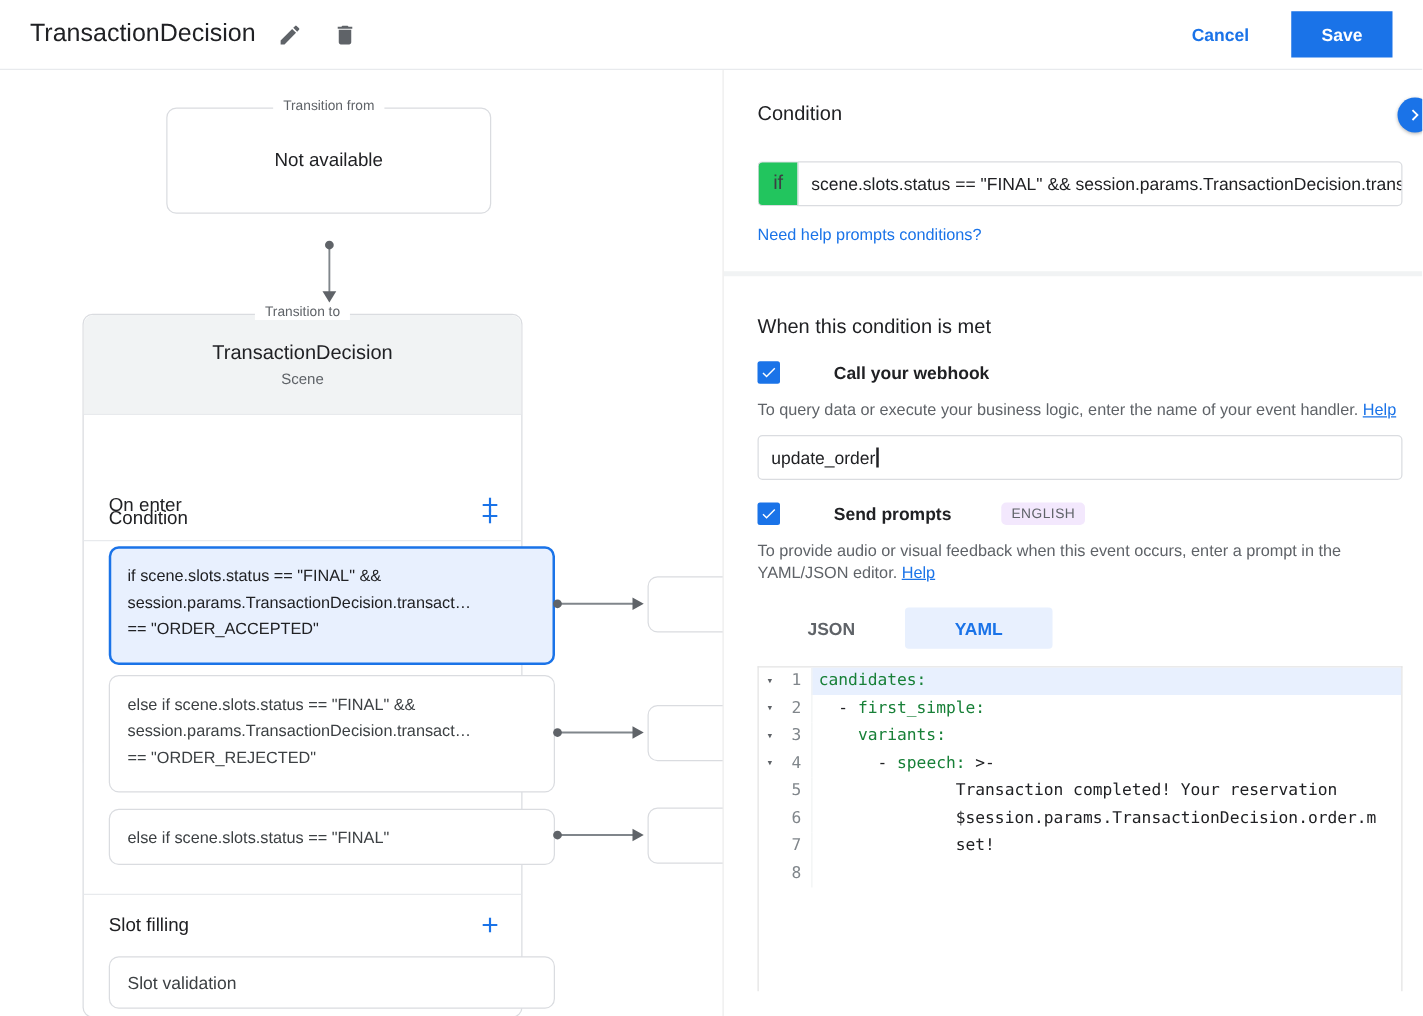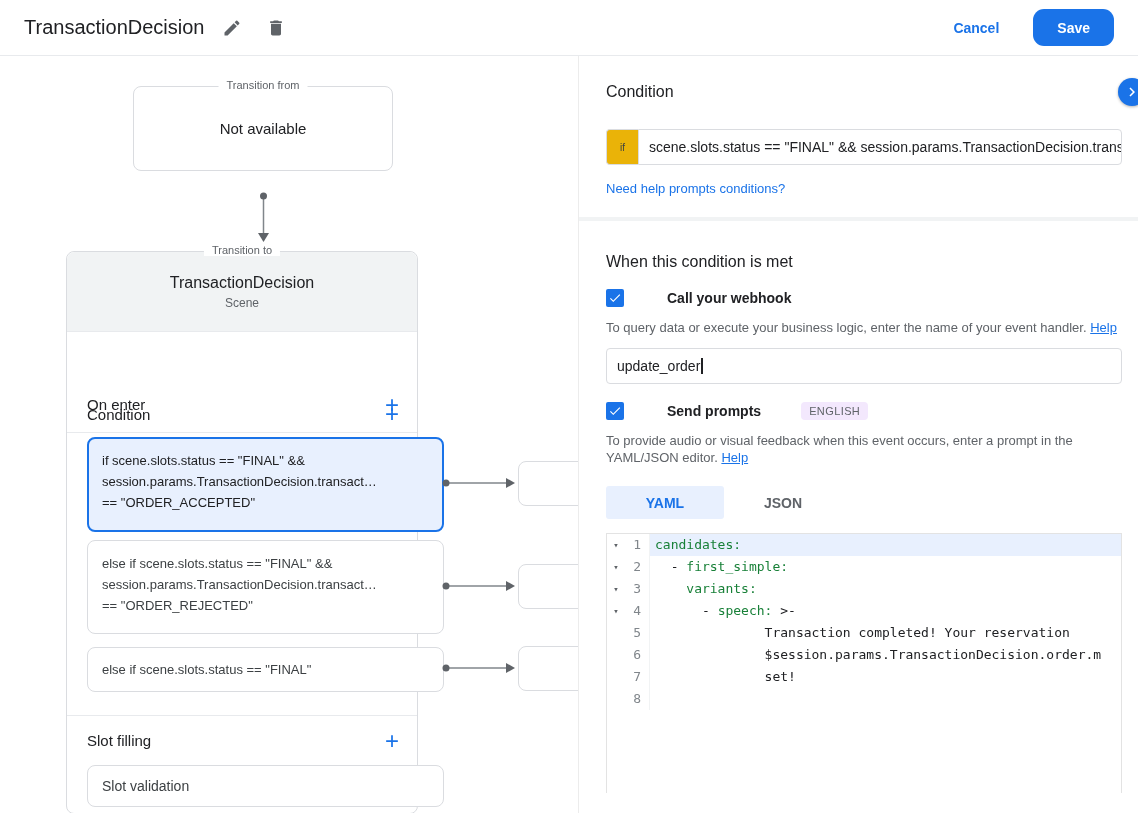--- a/index.html
+++ b/index.html
@@ -10,21 +10,21 @@
     background:#fff; color:#202124;
   }
 
   
   .topbar { height:56px; display:flex; align-items:center; padding:0 24px; border-bottom:1px solid #e8eaed; }
   .title { font-size:20px; color:#202124; }
   .icon-btn { background:none; border:none; padding:6px; margin-left:12px; cursor:pointer; display:flex; align-items:center; }
   .icon-btn svg { width:20px; height:20px; fill:#5f6368; }
   .spacer { flex:1; }
   .cancel-btn { color:#1a73e8; font-size:14px; font-weight:bold; background:none; border:none; padding:8px 16px; margin-right:18px; cursor:pointer; }
-  .save-btn { background:#1a73e8; color:#fff; font-size:14px; font-weight:bold; border:none; border-radius:11px; padding:0 24px; height:37px; cursor:pointer; }
+  .save-btn { background:#1a73e8; color:#fff; font-size:14px; font-weight:bold; border:none; border-radius:0; padding:0 24px; height:37px; cursor:pointer; }
 
   .main { display:flex; height:757px;padding-left:48px; }
 
   
   .canvas { position:relative; width:531px; flex:none; overflow:hidden; background:#fff; }
   .node { position:absolute; background:#fff; border:1px solid #dadce0; border-radius:8px; }
   .node-label { position:absolute; top:-8px; left:50%; transform:translateX(-50%); background:#fff; padding:0 8px; font-size:11px; color:#5f6368; white-space:nowrap; }
   .tfrom { left:85px; top:30px; width:260px; height:85px; display:flex; align-items:center; justify-content:center; font-size:15px; }
   .tto { left:18px; top:195px; width:352px; height:563px; }
   .tto-header { height:80px; background:#f1f3f4; border-bottom:1px solid #e8eaed; border-radius:8px 8px 0 0; display:flex; flex-direction:column; align-items:center; justify-content:center; gap:4px; }
@@ -45,21 +45,21 @@
   .target { position:absolute; left:470px; width:76px; height:45px; background:#fff; border:1px solid #dadce0; border-radius:8px; }
   .t1 { top:405px; } .t2 { top:508px; } .t3 { top:590px; }
   .connectors { position:absolute; left:0; top:0; pointer-events:none; }
 
   
   .detail { flex:1; position:relative; box-shadow:-1px 0 0 #ececec; padding:0 16px 0 27px; overflow:hidden; background:#fff; }
   .d-heading { margin-top:27px; font-size:16px; color:#202124; }
   .collapse-btn { position:absolute; top:22px; right:-8px; width:28px; height:28px; border-radius:50%; background:#1a73e8; border:none; box-shadow:0 1px 3px rgba(0,0,0,.3); display:flex; align-items:center; justify-content:center; padding:0; cursor:pointer; }
   .collapse-btn svg { width:18px; height:18px; fill:#fff; }
   .cond-row { display:flex; margin-top:28px; height:36px; }
-  .if-box { width:32px; background:#eab308; border:1px solid #dadce0; border-right:none; border-radius:4px 0 0 4px; display:flex; align-items:center; justify-content:center; font-size:10px; color:#3c4043; flex:none; }
+  .if-box { width:32px; background:#22c55e; border:1px solid #dadce0; border-right:none; border-radius:4px 0 0 4px; display:flex; align-items:center; justify-content:center; font-size:16px; color:#3c4043; flex:none; }
   .cond-input { flex:1; border:1px solid #dadce0; border-radius:0 4px 4px 0; display:flex; align-items:center; padding:0 10px; font-size:14px; color:#202124; white-space:nowrap; overflow:hidden; background:#fff; }
   .help-row { margin-top:14px; }
   .help-link { color:#1a73e8; font-size:13px; text-decoration:none; cursor:pointer; }
   .divider-band { height:4px; background:#f1f3f4; margin:20px -16px 0 -27px; }
   .d-heading2 { margin-top:32px; font-size:16px; color:#202124; }
   .check-row { display:flex; align-items:center; margin-top:18px;gap:28px; }
   .checkbox { width:18px; height:18px; background:#1a73e8; border-radius:2px; display:flex; align-items:center; justify-content:center; flex:none; cursor:pointer; }
   .checkbox svg { width:14px; height:14px; fill:#fff; }
   .check-label { margin-left:15px; font-size:14px; font-weight:bold; color:#202124; }
   .badge { margin-left:12px; background:#f3e8fd; color:#5f6368; font-size:11px; padding:3px 8px; border-radius:4px; letter-spacing:.4px; }
@@ -229,22 +229,22 @@
       <span class="check-label">Send prompts</span>
       <span class="badge">ENGLISH</span>
     </div>
 
     <div class="desc">
       <span>To provide audio or visual feedback when this event occurs, enter a prompt in the YAML/JSON editor.</span>
       <a>Help</a>
     </div>
 
     <div class="tabs">
+      <div class="tab">JSON</div>
       <div class="tab active">YAML</div>
-      <div class="tab">JSON</div>
     </div>
 
     <div class="editor">
         <div class="ed-row hl">
           <span class="ed-fold">▾</span>
           <span class="ed-num">1</span>
           <span class="ed-code"><span class="tok-key">candidates:</span></span>
         </div>
         <div class="ed-row">
           <span class="ed-fold">▾</span>

